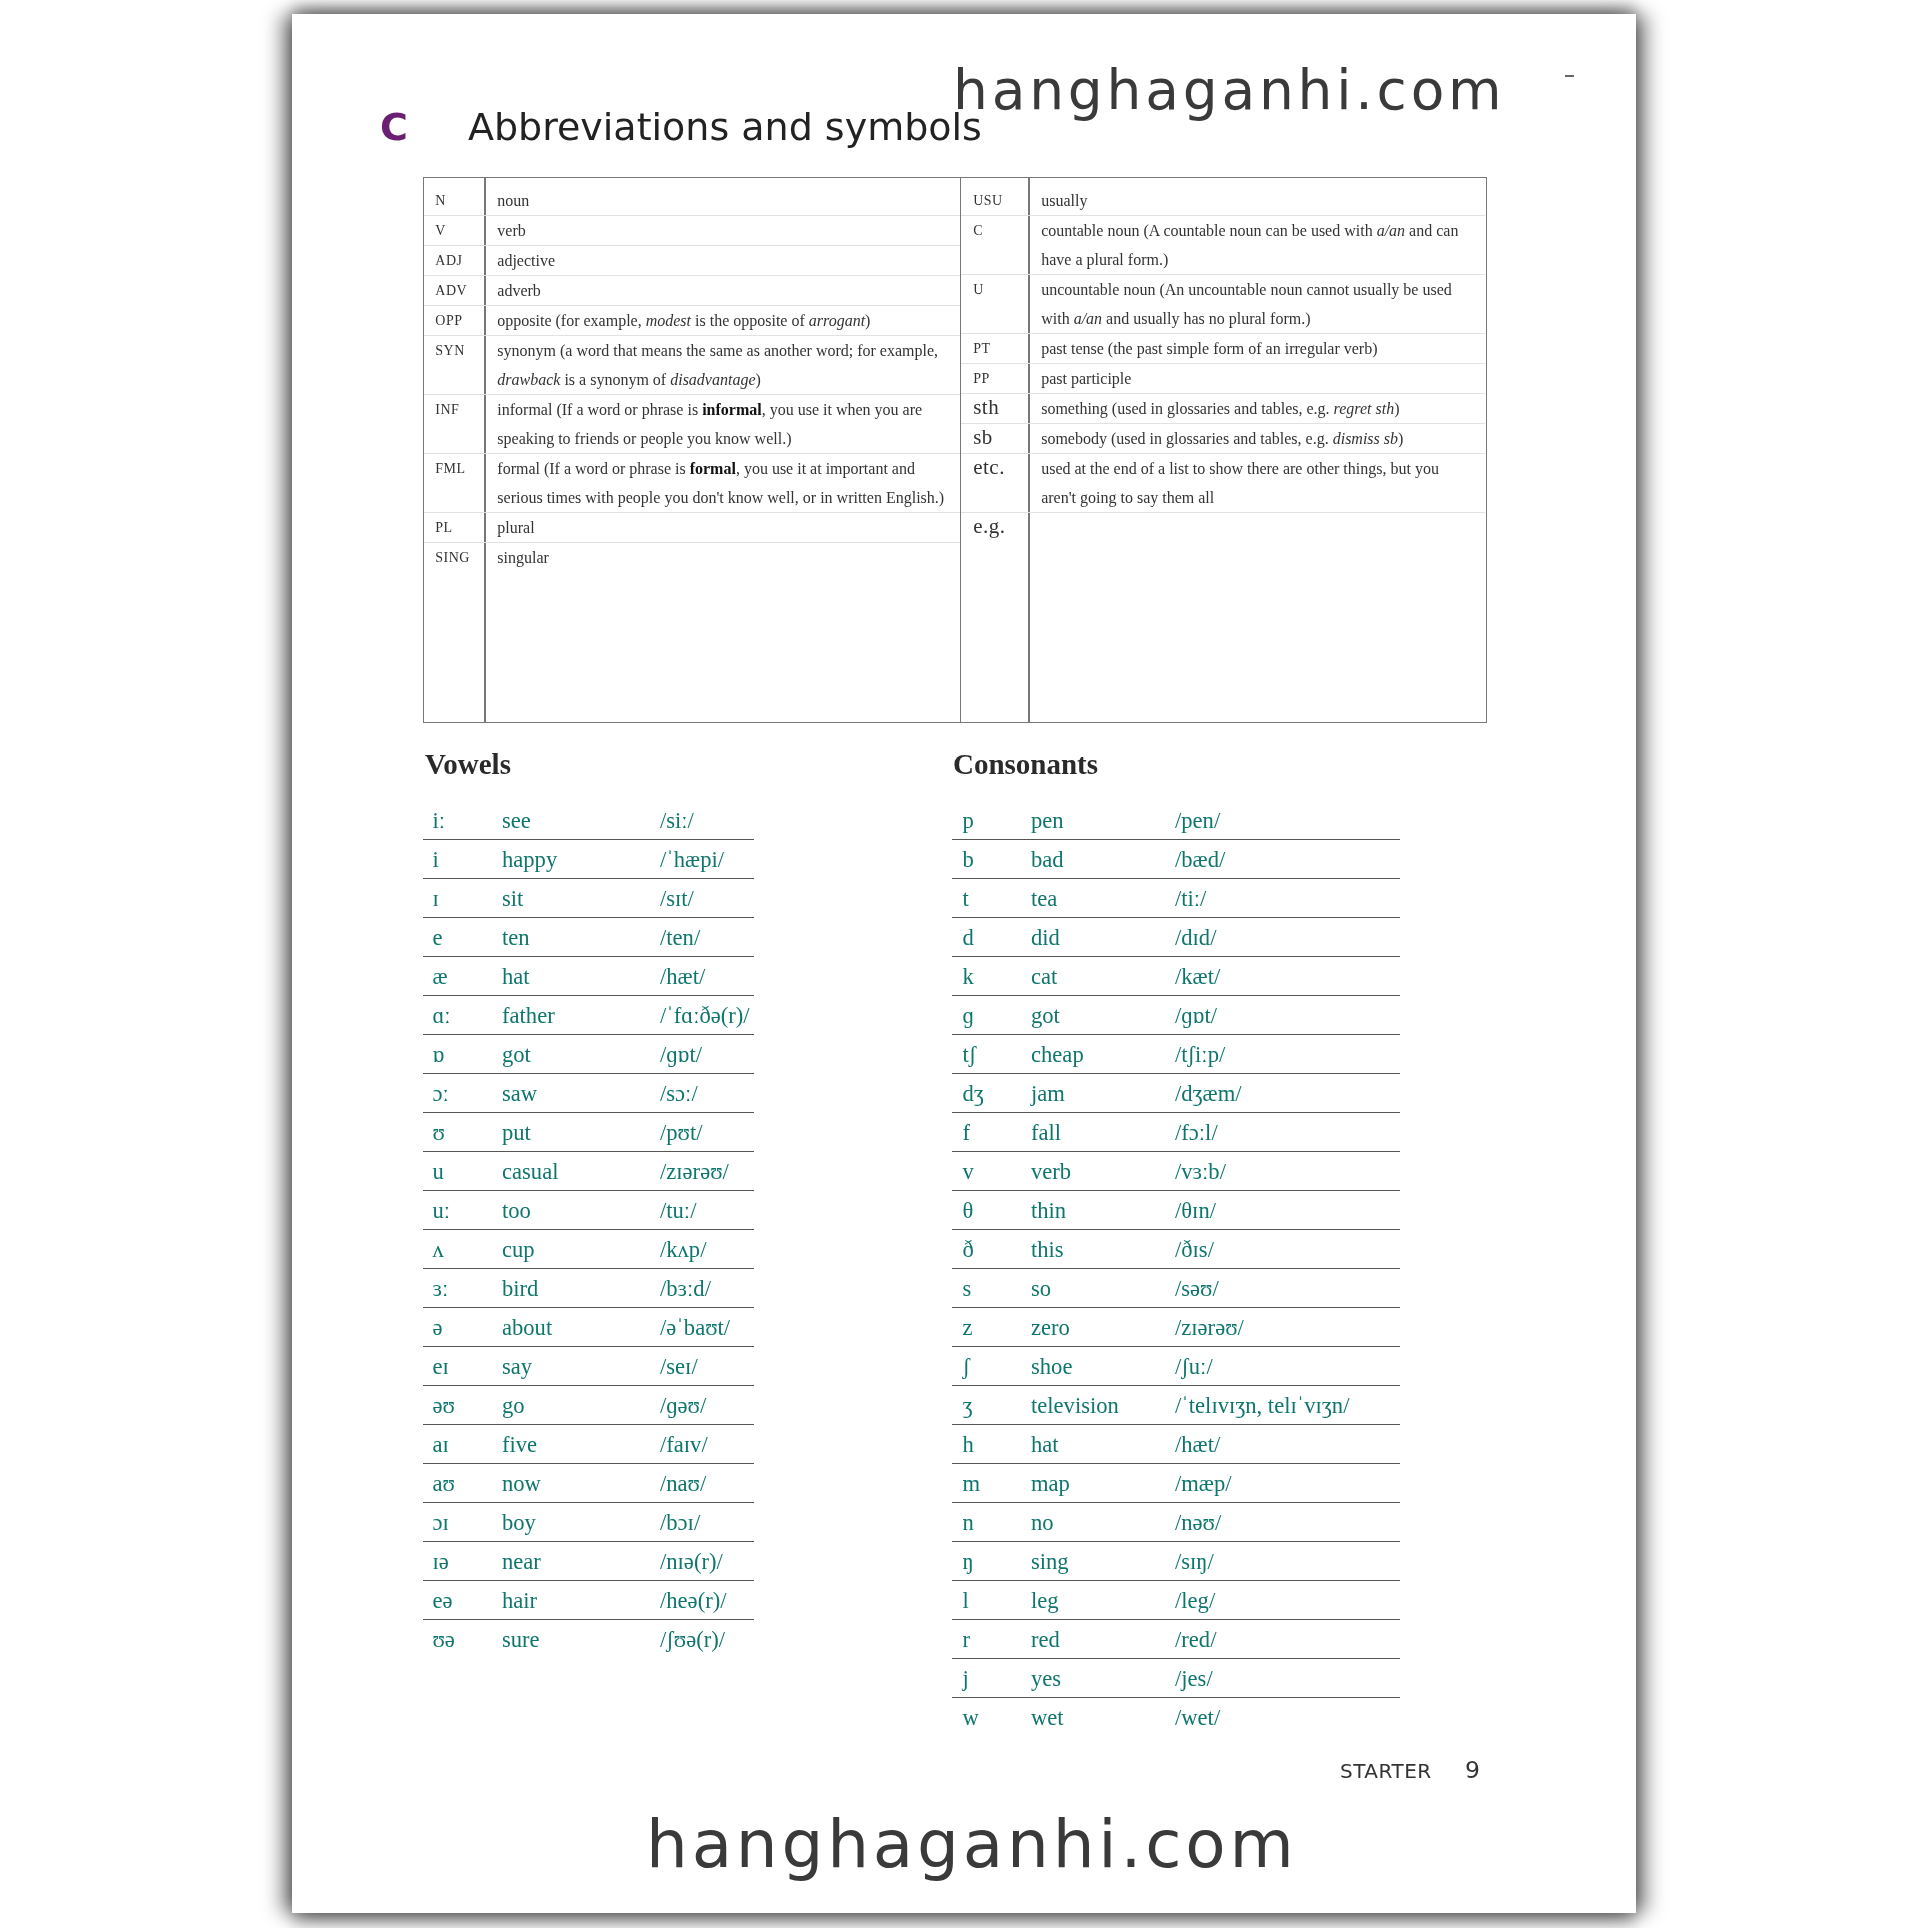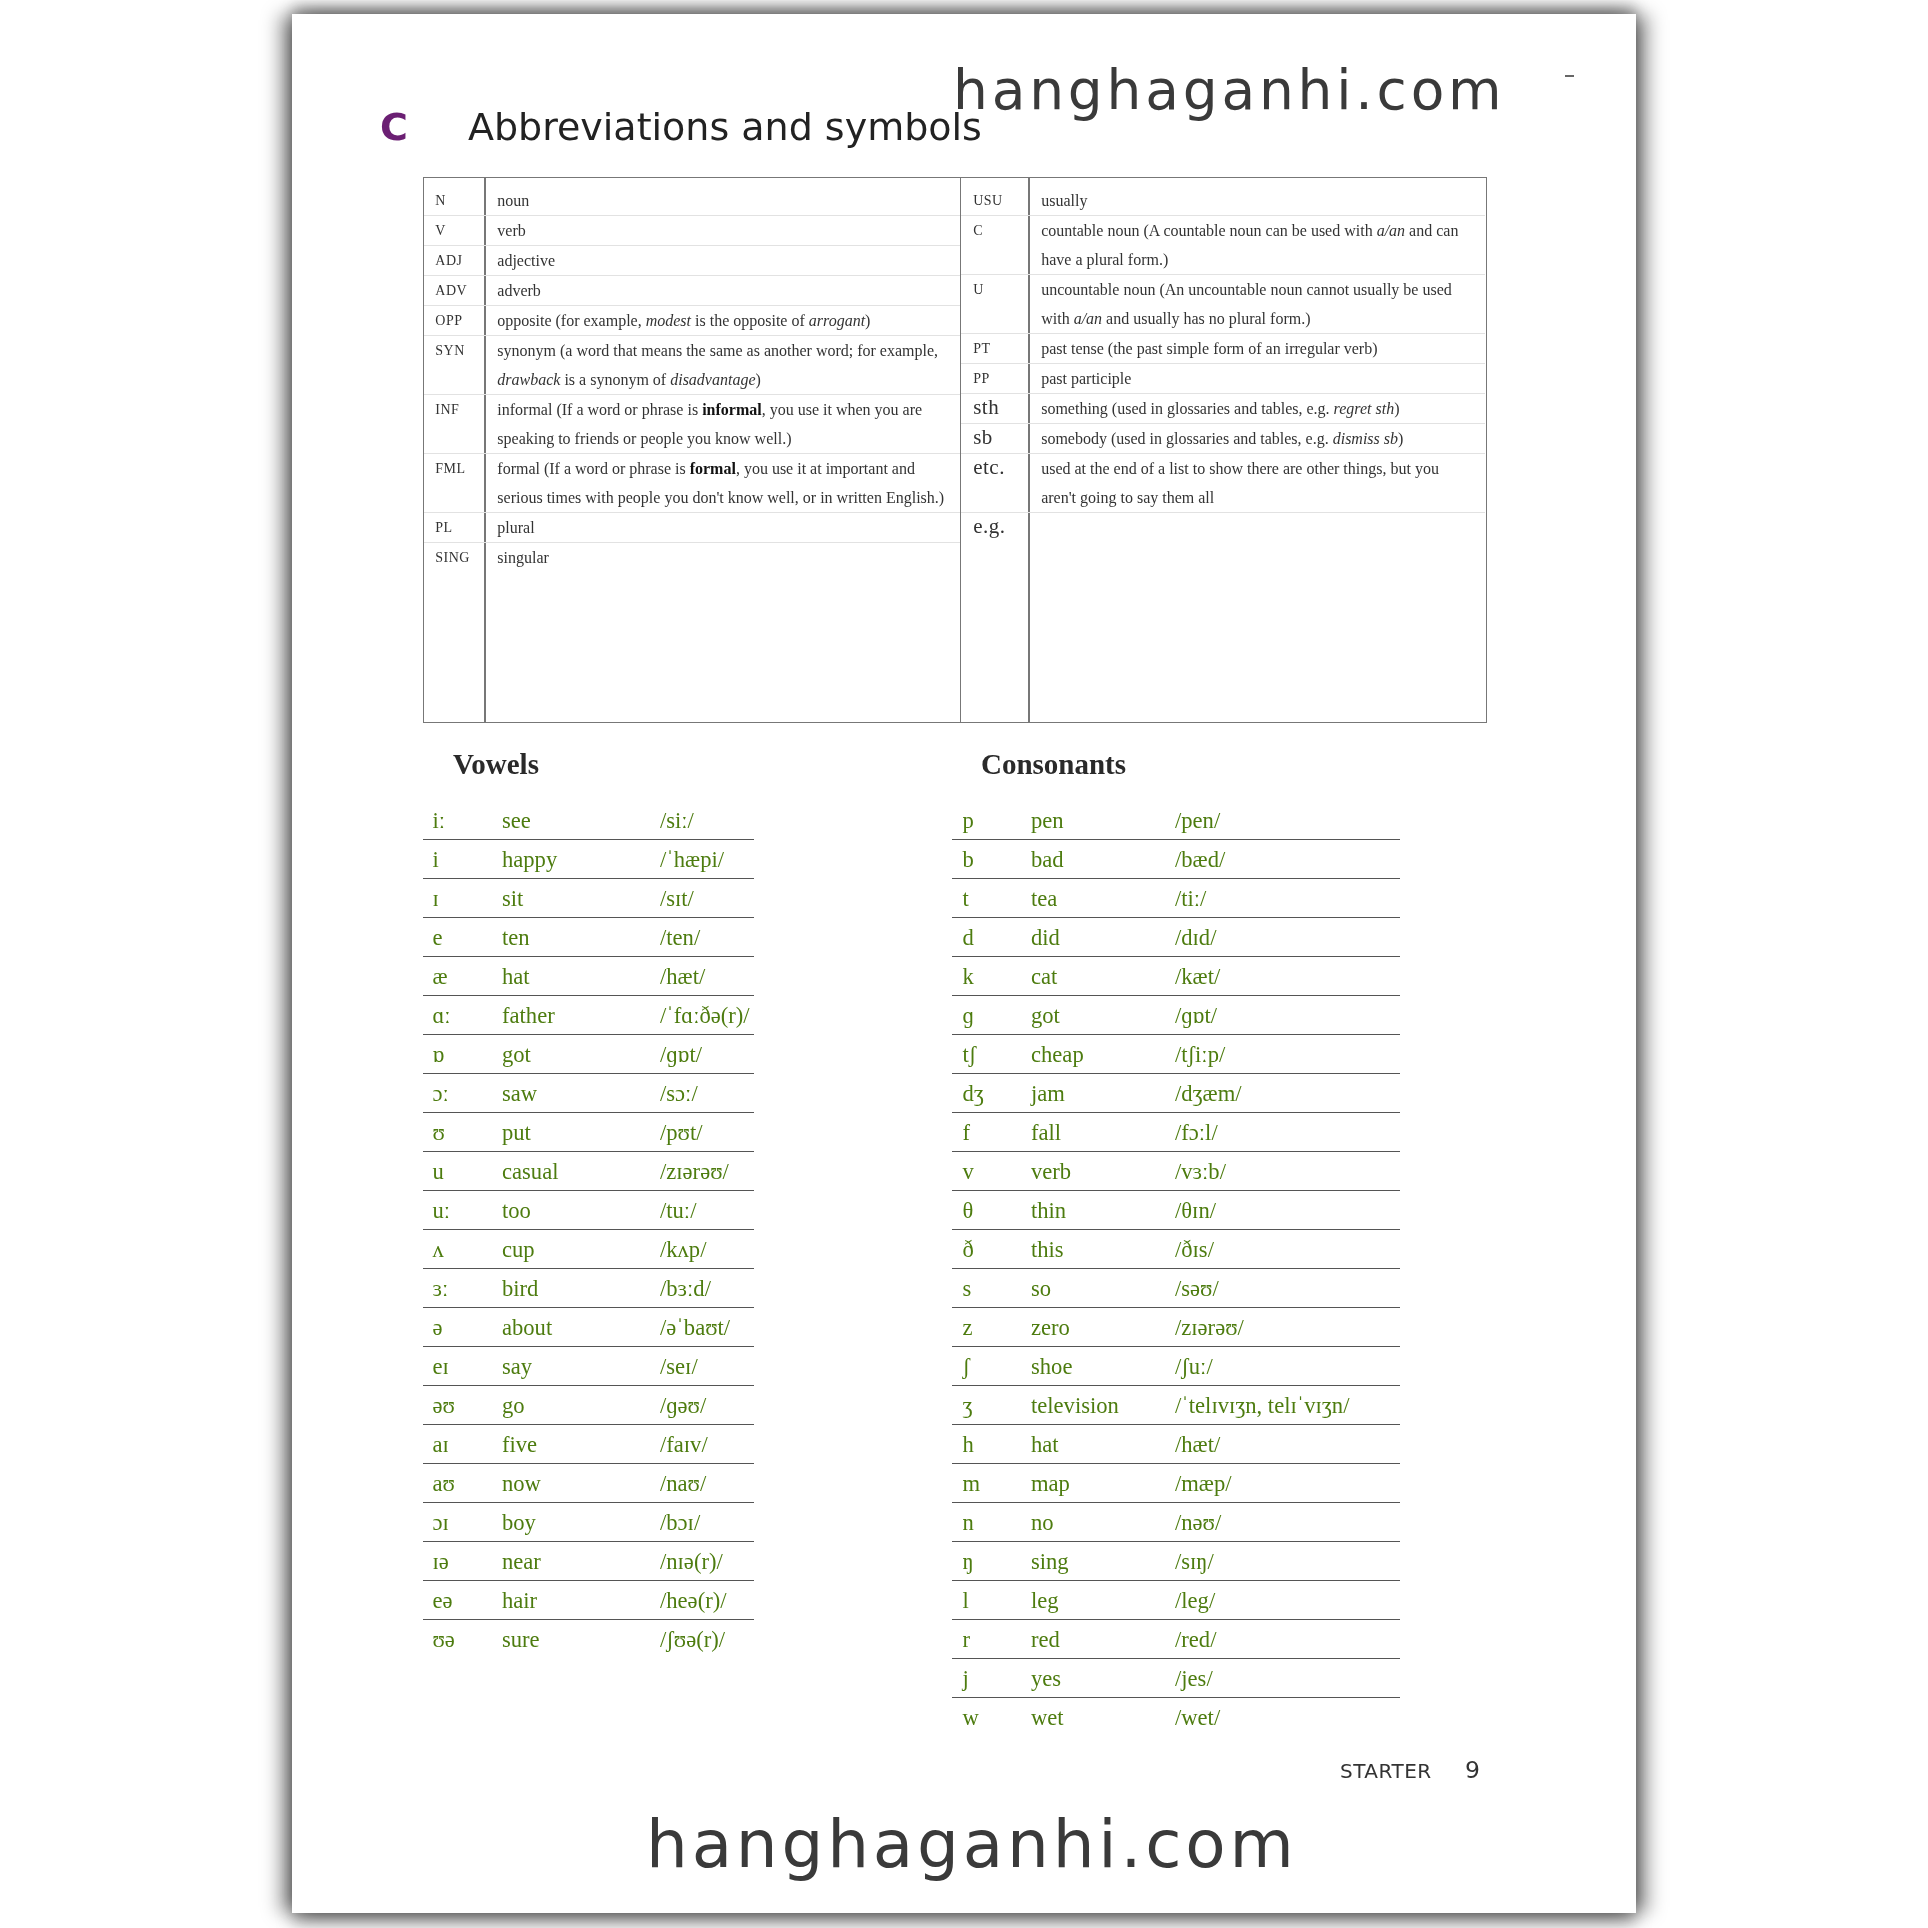--- a/index.html
+++ b/index.html
@@ -24,28 +24,28 @@
   .abbr-row { display:flex; align-items:flex-start; border-bottom:0.9px solid #e2e2e2; }
   .abbr-row:last-child { border-bottom:none; }
   .abbr-key { flex:0 0 auto; font-size:14px; letter-spacing:0.5px; text-transform:uppercase; padding-top:7.5px; color:#333; }
   .abbr-key.lc { text-transform:none; font-size:21px; padding-top:1.9px; }
   .abbr-col.left .abbr-key { width:49px; padding-left:11.3px; }
   .abbr-col.right .abbr-key { width:55px; padding-left:12.2px; text-align:left; }
   .abbr-def { flex:1; font-size:16px; line-height:29px; color:#333; padding-left:13px; padding-right:7.5px; }
   .abbr-def i { font-style:italic; }
   .abbr-def b { font-weight:bold; color:#111; }
 
-  .list-heading { position:absolute; font-size:29px; font-weight:bold; color:#2a2a2a;margin-left:28px; }
+  .list-heading { position:absolute; font-size:29px; font-weight:bold; color:#2a2a2a; }
   .vowels-heading { left:425px; top:748px; }
   .cons-heading { left:953px; top:748px; }
 
   .ipa-list { position:absolute; }
   .vowel-list { left:423px; top:801px; width:331px; }
   .cons-list { left:952px; top:801px; width:448px; }
-  .ipa-row { position:relative; height:39px; box-sizing:border-box; border-bottom:1.9px solid #555; font-size:22.6px; color:#4d7c0f; }
+  .ipa-row { position:relative; height:39px; box-sizing:border-box; border-bottom:1.9px solid #555; font-size:22.6px; color:#0f766e; }
   .ipa-row:last-child { border-bottom:none; }
   .ipa-row span { position:absolute; top:6.6px; white-space:nowrap; }
   .vowel-list .sym { left:9.4px; }
   .vowel-list .word { left:79px; }
   .vowel-list .ipa { left:195px;margin-left:42px; }
   .cons-list .sym { left:10.4px; }
   .cons-list .word { left:79px; }
   .cons-list .ipa { left:223px; }
 
   .footer { position:absolute; top:1759px; font-family:"DejaVu Sans", sans-serif; font-size:20px; color:#333; }

